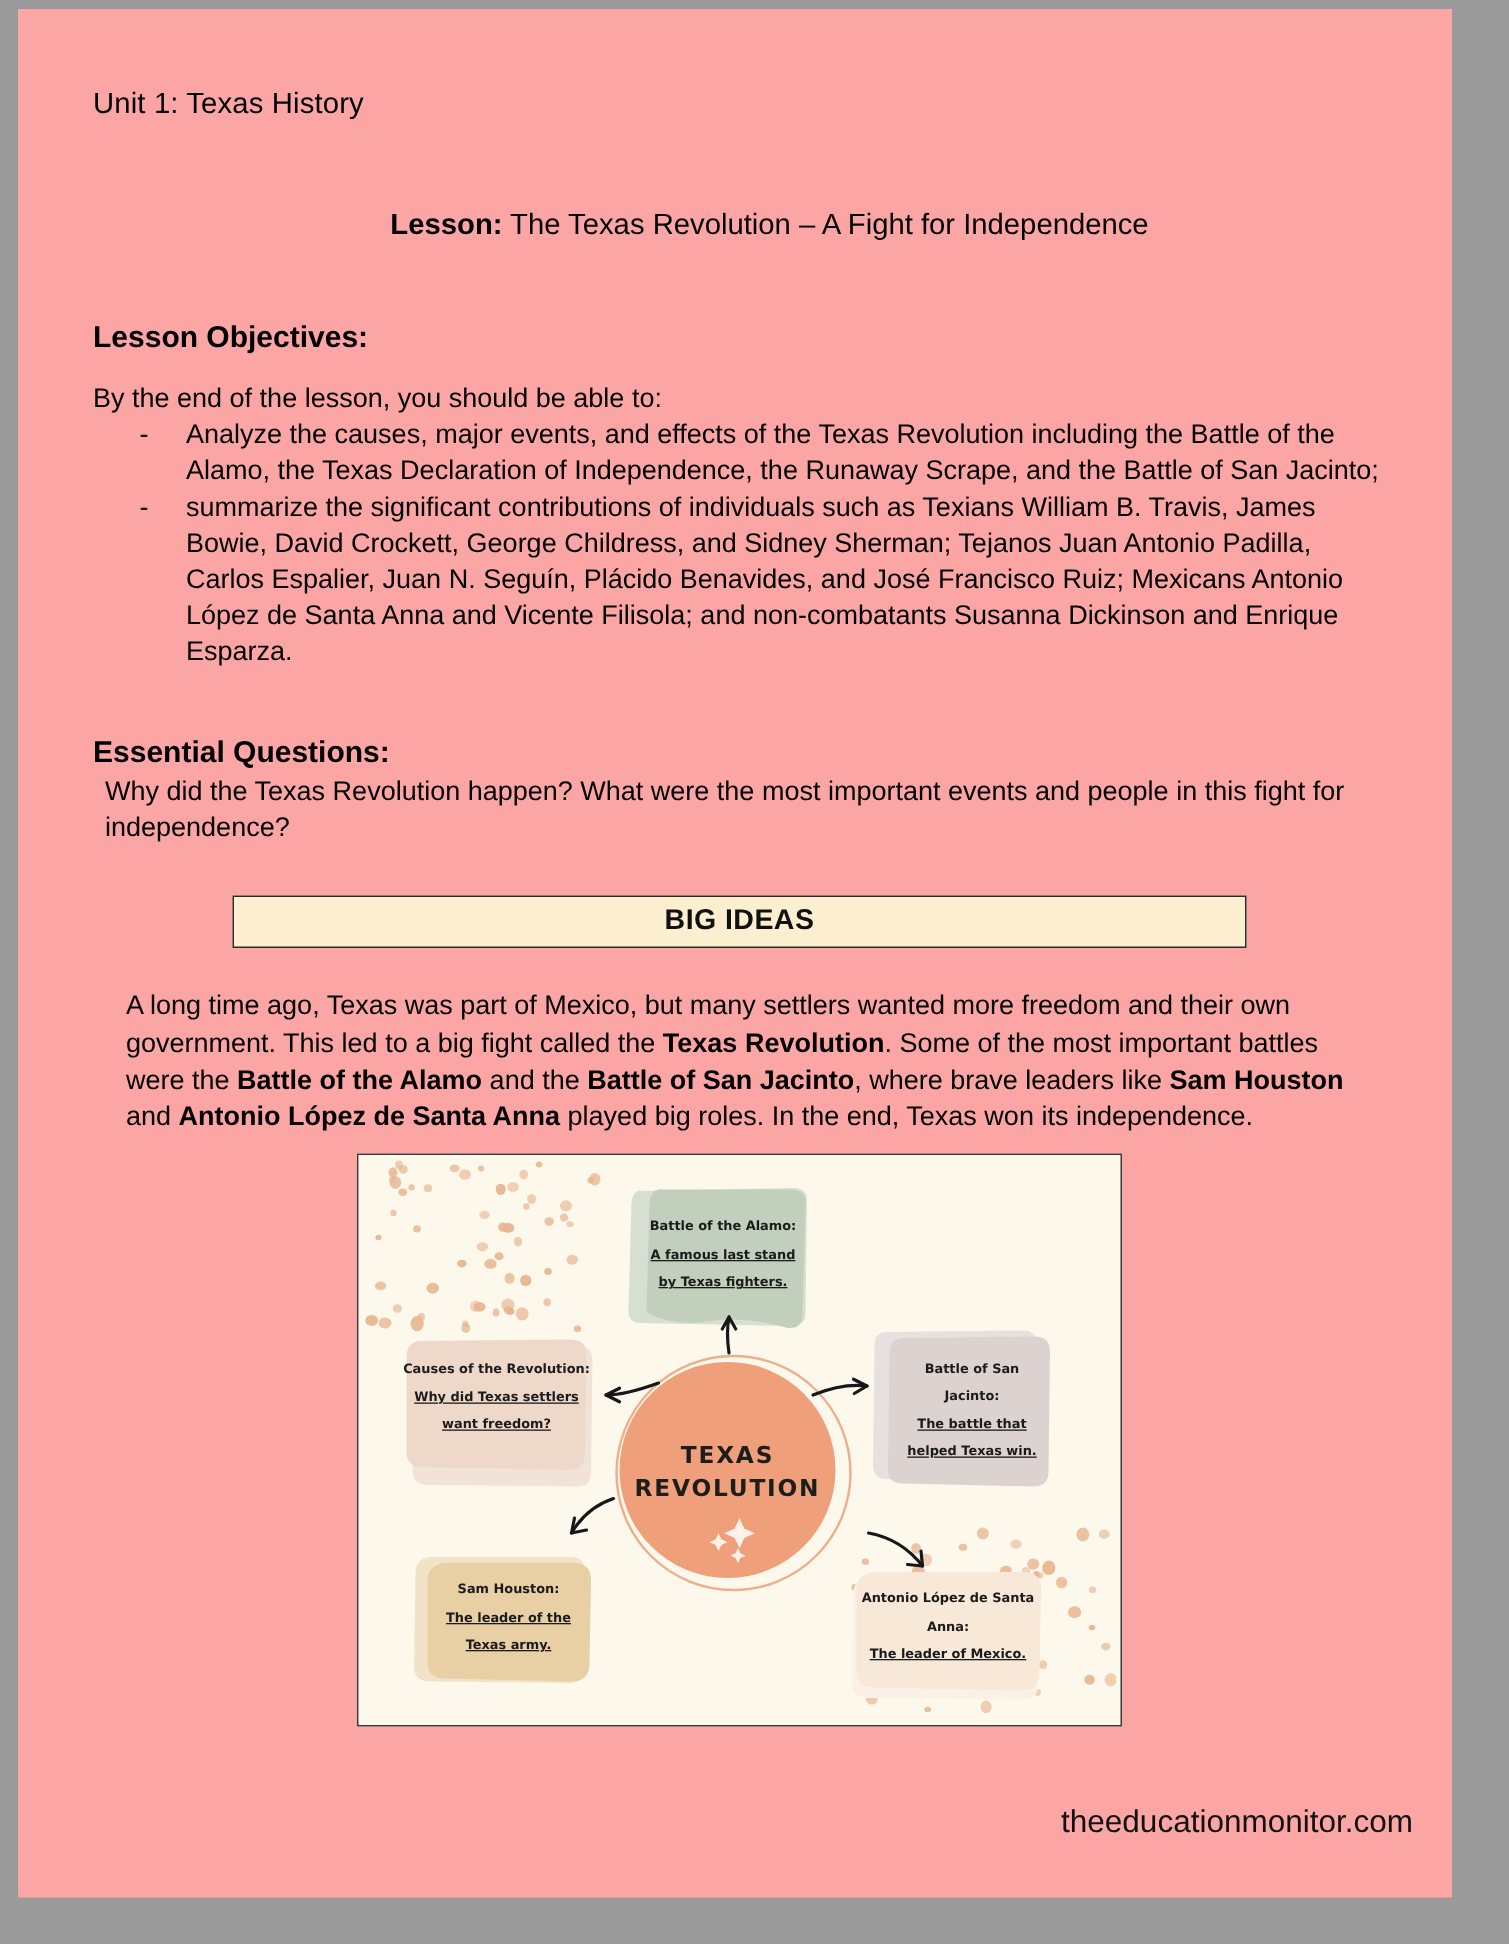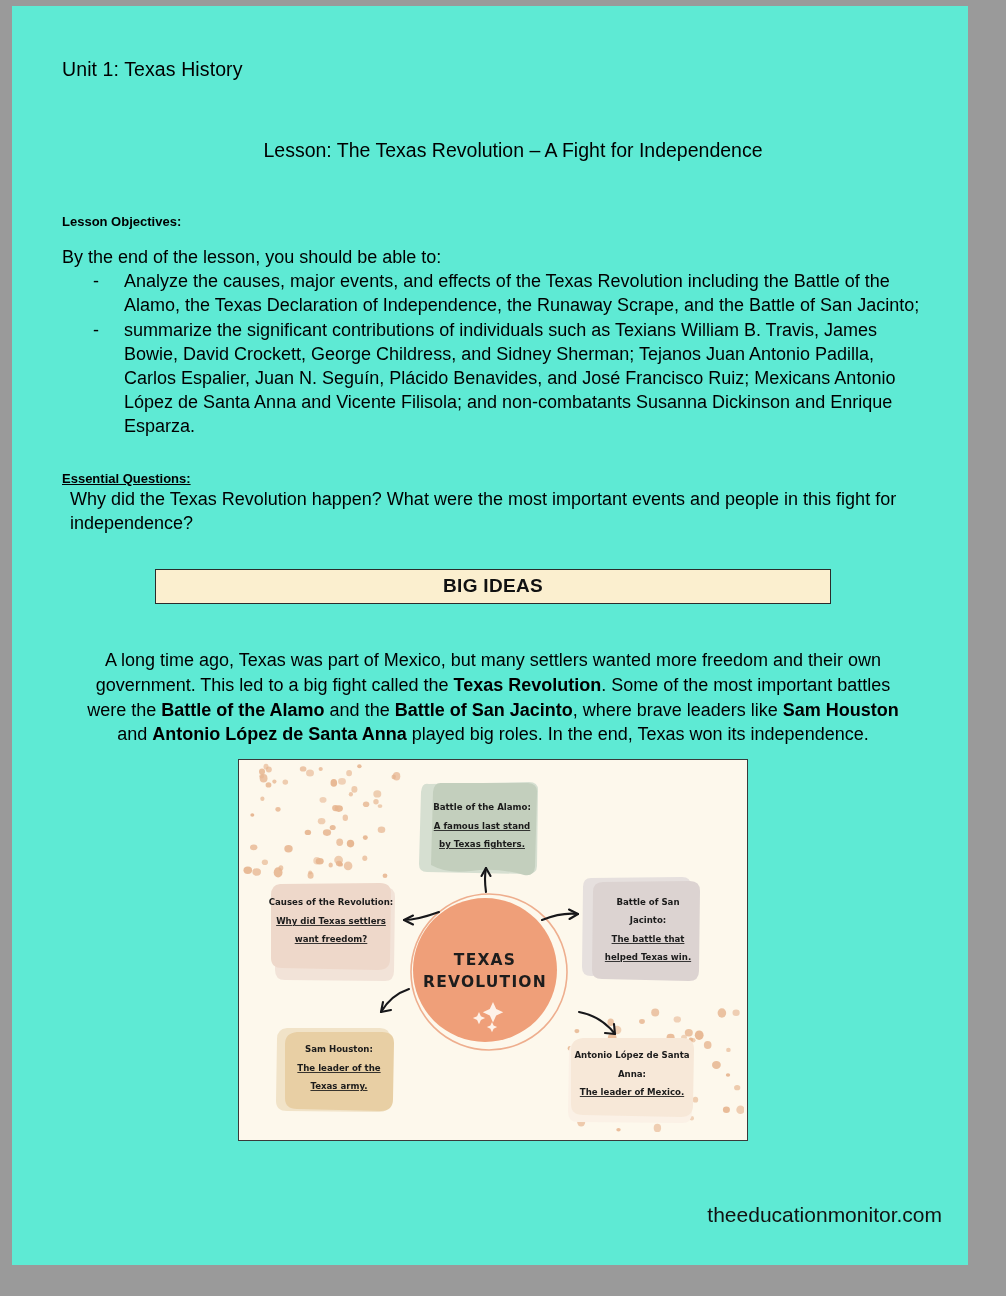--- a/index.html
+++ b/index.html
@@ -12,21 +12,21 @@
     height: 1296px;
     font-family: "Liberation Sans", sans-serif;
     overflow: hidden;
   }
   .page {
     position: absolute;
     left: 12px;
     top: 6px;
     width: 956px;
     height: 1259px;
-    background: #5eead4;
+    background: #fca5a5;
     box-sizing: border-box;
   }
   .inner {
     position: absolute;
     left: 50px;
     top: 52px;
     width: 862px;
   }
 
   .unit-title {
@@ -34,24 +34,24 @@
     color: #000;
     letter-spacing: 0.1px;
   }
 
   .lesson-line {
     margin-top: 58px;
     text-align: center;
     font-size: 19.5px;
     padding-left: 40px;
   }
-  .lesson-line .lbl { font-weight: normal; }
+  .lesson-line .lbl { font-weight: bold; }
 
   .section-head {
-    font-size: 13px;
+    font-size: 20px;
     font-weight: bold;
     margin-top: 52px;
   }
   .lead-line {
     font-size: 18px;
     margin-top: 18px;
   }
 
   ul.objectives {
     list-style: none;
@@ -64,21 +64,21 @@
     font-size: 18px;
     line-height: 1.33;
     margin-top: 1px;
   }
   ul.objectives li .dash {
     position: absolute;
     left: 31px;
     top: 0;
   }
 
-  .eq-head { margin-top: 32px; text-decoration: underline; }
+  .eq-head { margin-top: 44px; }
   .eq-body {
     font-size: 18px;
     text-align: left;
     line-height: 1.33;
     margin-top: 2px;
     padding: 0 8px;
   }
 
   .banner {
     margin: 0 auto;
@@ -91,23 +91,23 @@
     font-weight: bold;
     letter-spacing: 0.3px;
     padding: 5px 0 6px 0;
     color: #111;
   }
   .banner-bigideas { margin-top: 34px; }
   .banner-keyconcepts { margin-top: 26px; }
 
   .bigideas-body {
     font-size: 18px;
-    text-align: center;
+    text-align: left;
     line-height: 1.37;
-    margin-top: 44px;
+    margin-top: 26px;
     padding: 0 22px;
   }
   .bigideas-body b { font-weight: bold; }
 
   
   .diagram-wrap {
     margin: 12px auto 0 auto;
     width: 508px;
     height: 380px;
     border: 1.6px solid #3a3a3a;

